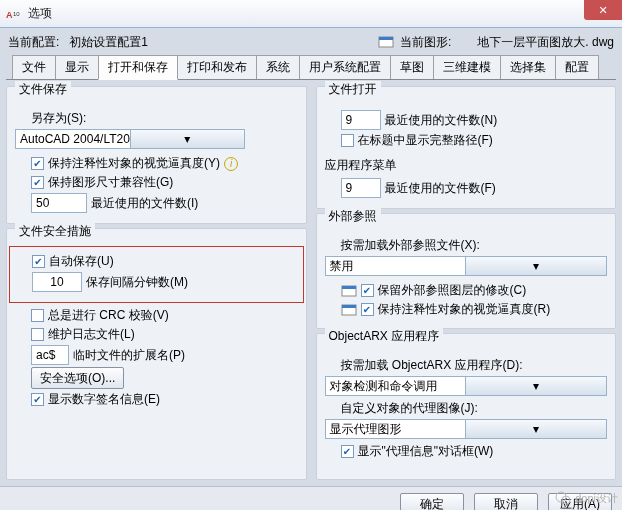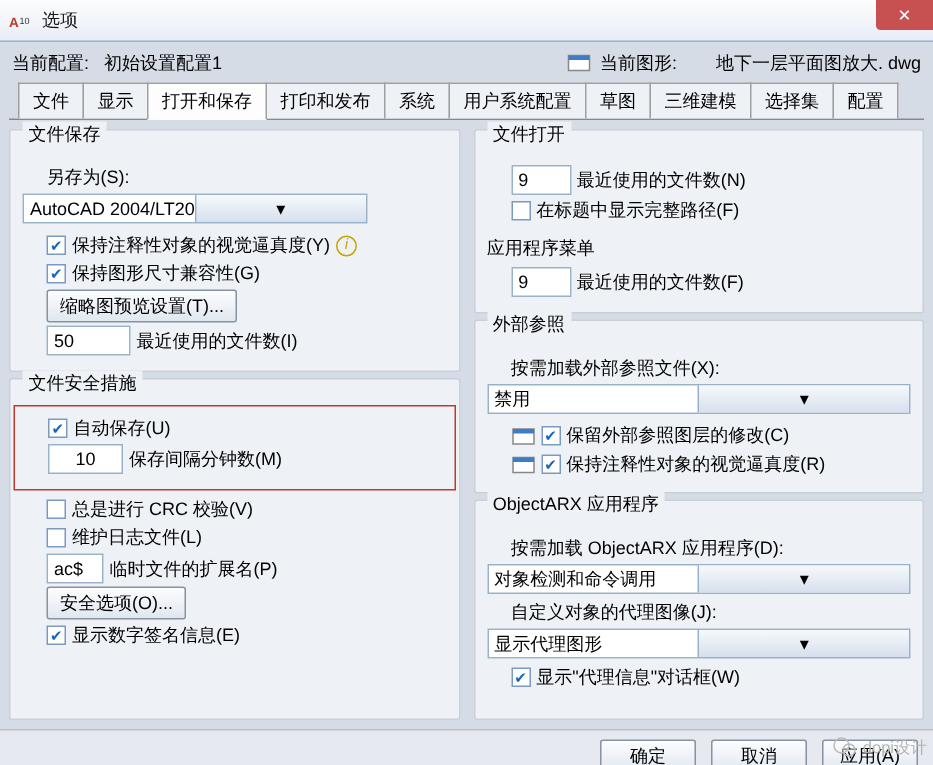--- a/index.html
+++ b/index.html
@@ -220,23 +220,20 @@
       </div>
       <div class="row" style="margin-top:6px;">
         <span class="chk checked"></span>
         <span>保持注释性对象的视觉逼真度(Y)</span>
         <span class="info-icon">i</span>
       </div>
       <div class="row">
         <span class="chk checked"></span>
         <span>保持图形尺寸兼容性(G)</span>
       </div>
-      <div class="row indent">
-        <span class="btn">缩略图预览设置(T)...</span>
-      </div>
       <div class="row">
         <input class="text" style="width: 56px;" value="50">
         <span>最近使用的文件数(I)</span>
       </div>
     </div>
 
     <div class="group" style="flex:1;">
       <span class="legend">文件安全措施</span>
       <div class="redbox">
         <div class="row">

